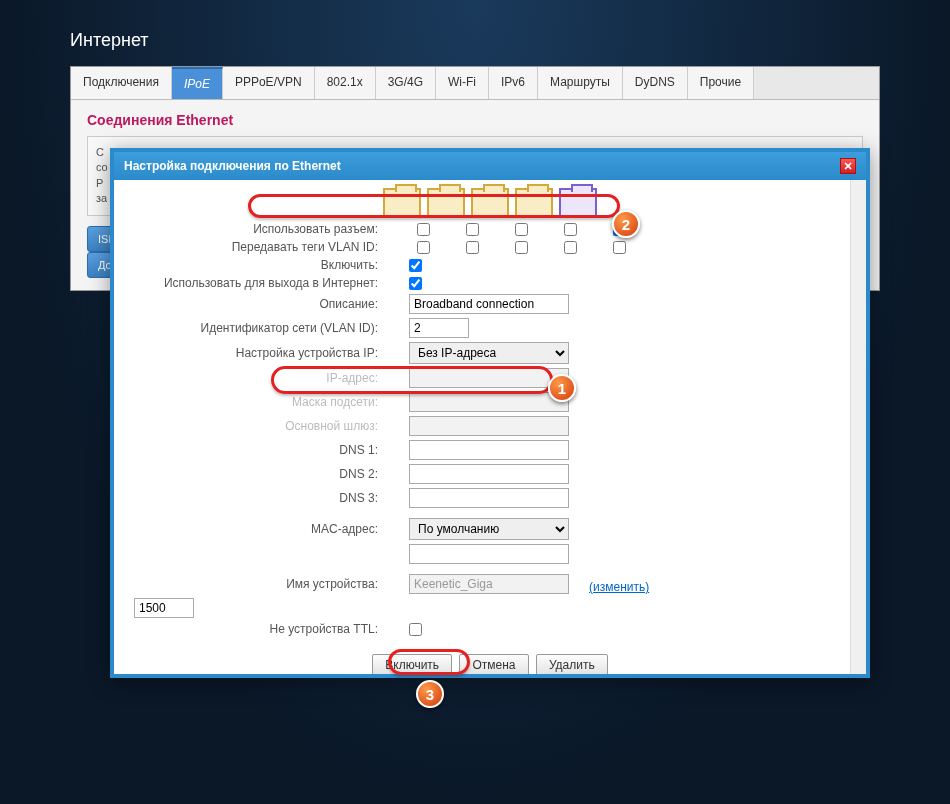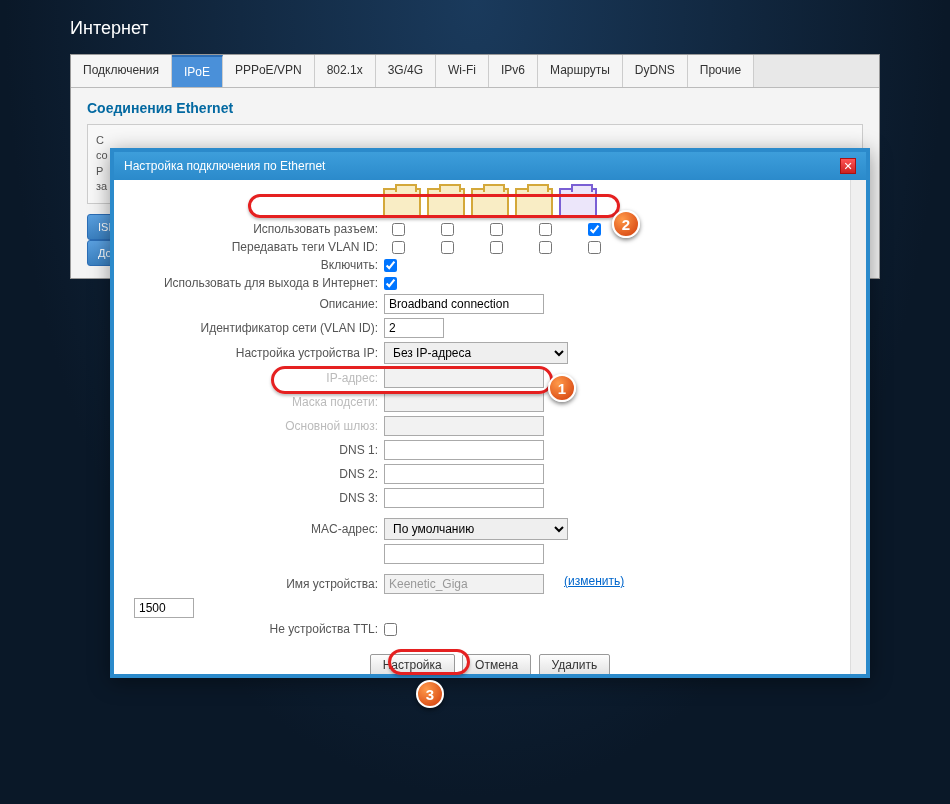--- a/index.html
+++ b/index.html
@@ -8,21 +8,21 @@
   font-size: 12px;
   background: radial-gradient(ellipse at center top, #1a3a5c 0%, #0a1828 70%);
   width: 950px;
   height: 804px;
   overflow: hidden;
   position: relative;
 }
 .page-header {
   color: #fff;
   font-size: 18px;
-  padding: 18px 70px 15px;
+  padding: 30px 70px 15px;
 }
 .main-panel {
   margin: 0 70px;
   background: #f0f0f0;
   border: 1px solid #999;
 }
 .tabs {
   display: flex;
   background: #e8e8e8;
   border-bottom: 1px solid #bbb;
@@ -31,28 +31,29 @@
   padding: 8px 12px;
   border-right: 1px solid #ccc;
   cursor: pointer;
   color: #333;
   background: #f5f5f5;
 }
 .tab.active {
   background: #4a90d9;
   color: #fff;
   border-top: 2px solid #2b6db5;
+  font-style: italic;
 }
 .panel-content {
   padding: 12px 16px;
   background: #f4f4f4;
 }
 .section-title {
   font-size: 14px;
-  color: #0369a1;
+  color: #be185d;
   margin-bottom: 8px;
   font-weight: bold;
 }
 .info-box {
   background: #f8f8f8;
   border: 1px solid #ccc;
   padding: 8px;
   color: #555;
   font-size: 11px;
   line-height: 1.4;
@@ -84,21 +85,21 @@
   flex-direction: column;
 }
 .modal-title {
   background: linear-gradient(#3d9edb, #2b8acb);
   color: #fff;
   padding: 6px 10px;
   font-size: 12px;
   display: flex;
   justify-content: space-between;
   align-items: center;
-  font-weight: normal;
+  font-weight: bold;
 }
 .close-x {
   width: 16px; height: 16px;
   background: linear-gradient(#f55,#c22);
   color: #fff;
   display: flex; align-items: center; justify-content: center;
   font-size: 11px;
   border: 1px solid #a11;
   cursor: pointer;
 }
@@ -131,47 +132,48 @@
   background:inherit;
   border:2px solid;
   border-color:inherit;
   border-bottom:none;
 }
 
 .form-row {
   display: flex;
   align-items: center;
   margin: 4px 0;
+  gap: 25px;
 }
 .form-label {
   width: 250px;
   text-align: right;
   padding-right: 6px;
   color: #555;
   font-size: 12px;
 }
 .form-label.dim { color: #bbb; }
 .form-field {
   display: flex;
-  align-items: flex-start;
+  align-items: flex-end;
   gap: 4px;
 }
 .checkbox-row {
   display: flex;
   gap: 36px;
   padding-left: 8px;
 }
 input[type="text"], select {
   border: 1px solid #aaa;
   padding: 2px 4px;
   font-size: 12px;
   height: 20px;
 }
 input[type="text"] { width: 160px; }
-select { width: 184px; height: 22px; }
+select { width: 160px; height: 22px; }
 input[type="text"].small { width: 60px; }
 input[type="text"].disabled { background:#f2f2f2; color:#999; }
 .link { color: #0066cc; text-decoration: underline; cursor:pointer; font-size:12px; margin-left:16px; }
 
 .modal-buttons {
   text-align: center;
   margin-top: 18px;
 }
 .std-btn {
   display: inline-block;
@@ -376,21 +378,21 @@
         </div>
     </div>
     <div class="form-row">
       <div class="form-label">Не устройства TTL:</div>
       <div class="form-field">
           <input type="checkbox" style="">
         </div>
     </div>
 
     <div class="modal-buttons">
-      <span class="std-btn">Настройка</span>
+      <span class="std-btn">Включить</span>
       <span class="std-btn">Отмена</span>
       <span class="std-btn">Удалить</span>
     </div>
 
     <div class="scrollbar-fake"></div>
   </div>
 </div>
 
 <div class="hl" style="left:248px; top:194px; width:372px; height:24px;"></div>
 <div class="badge" style="left:612px; top:210px;">2</div>

